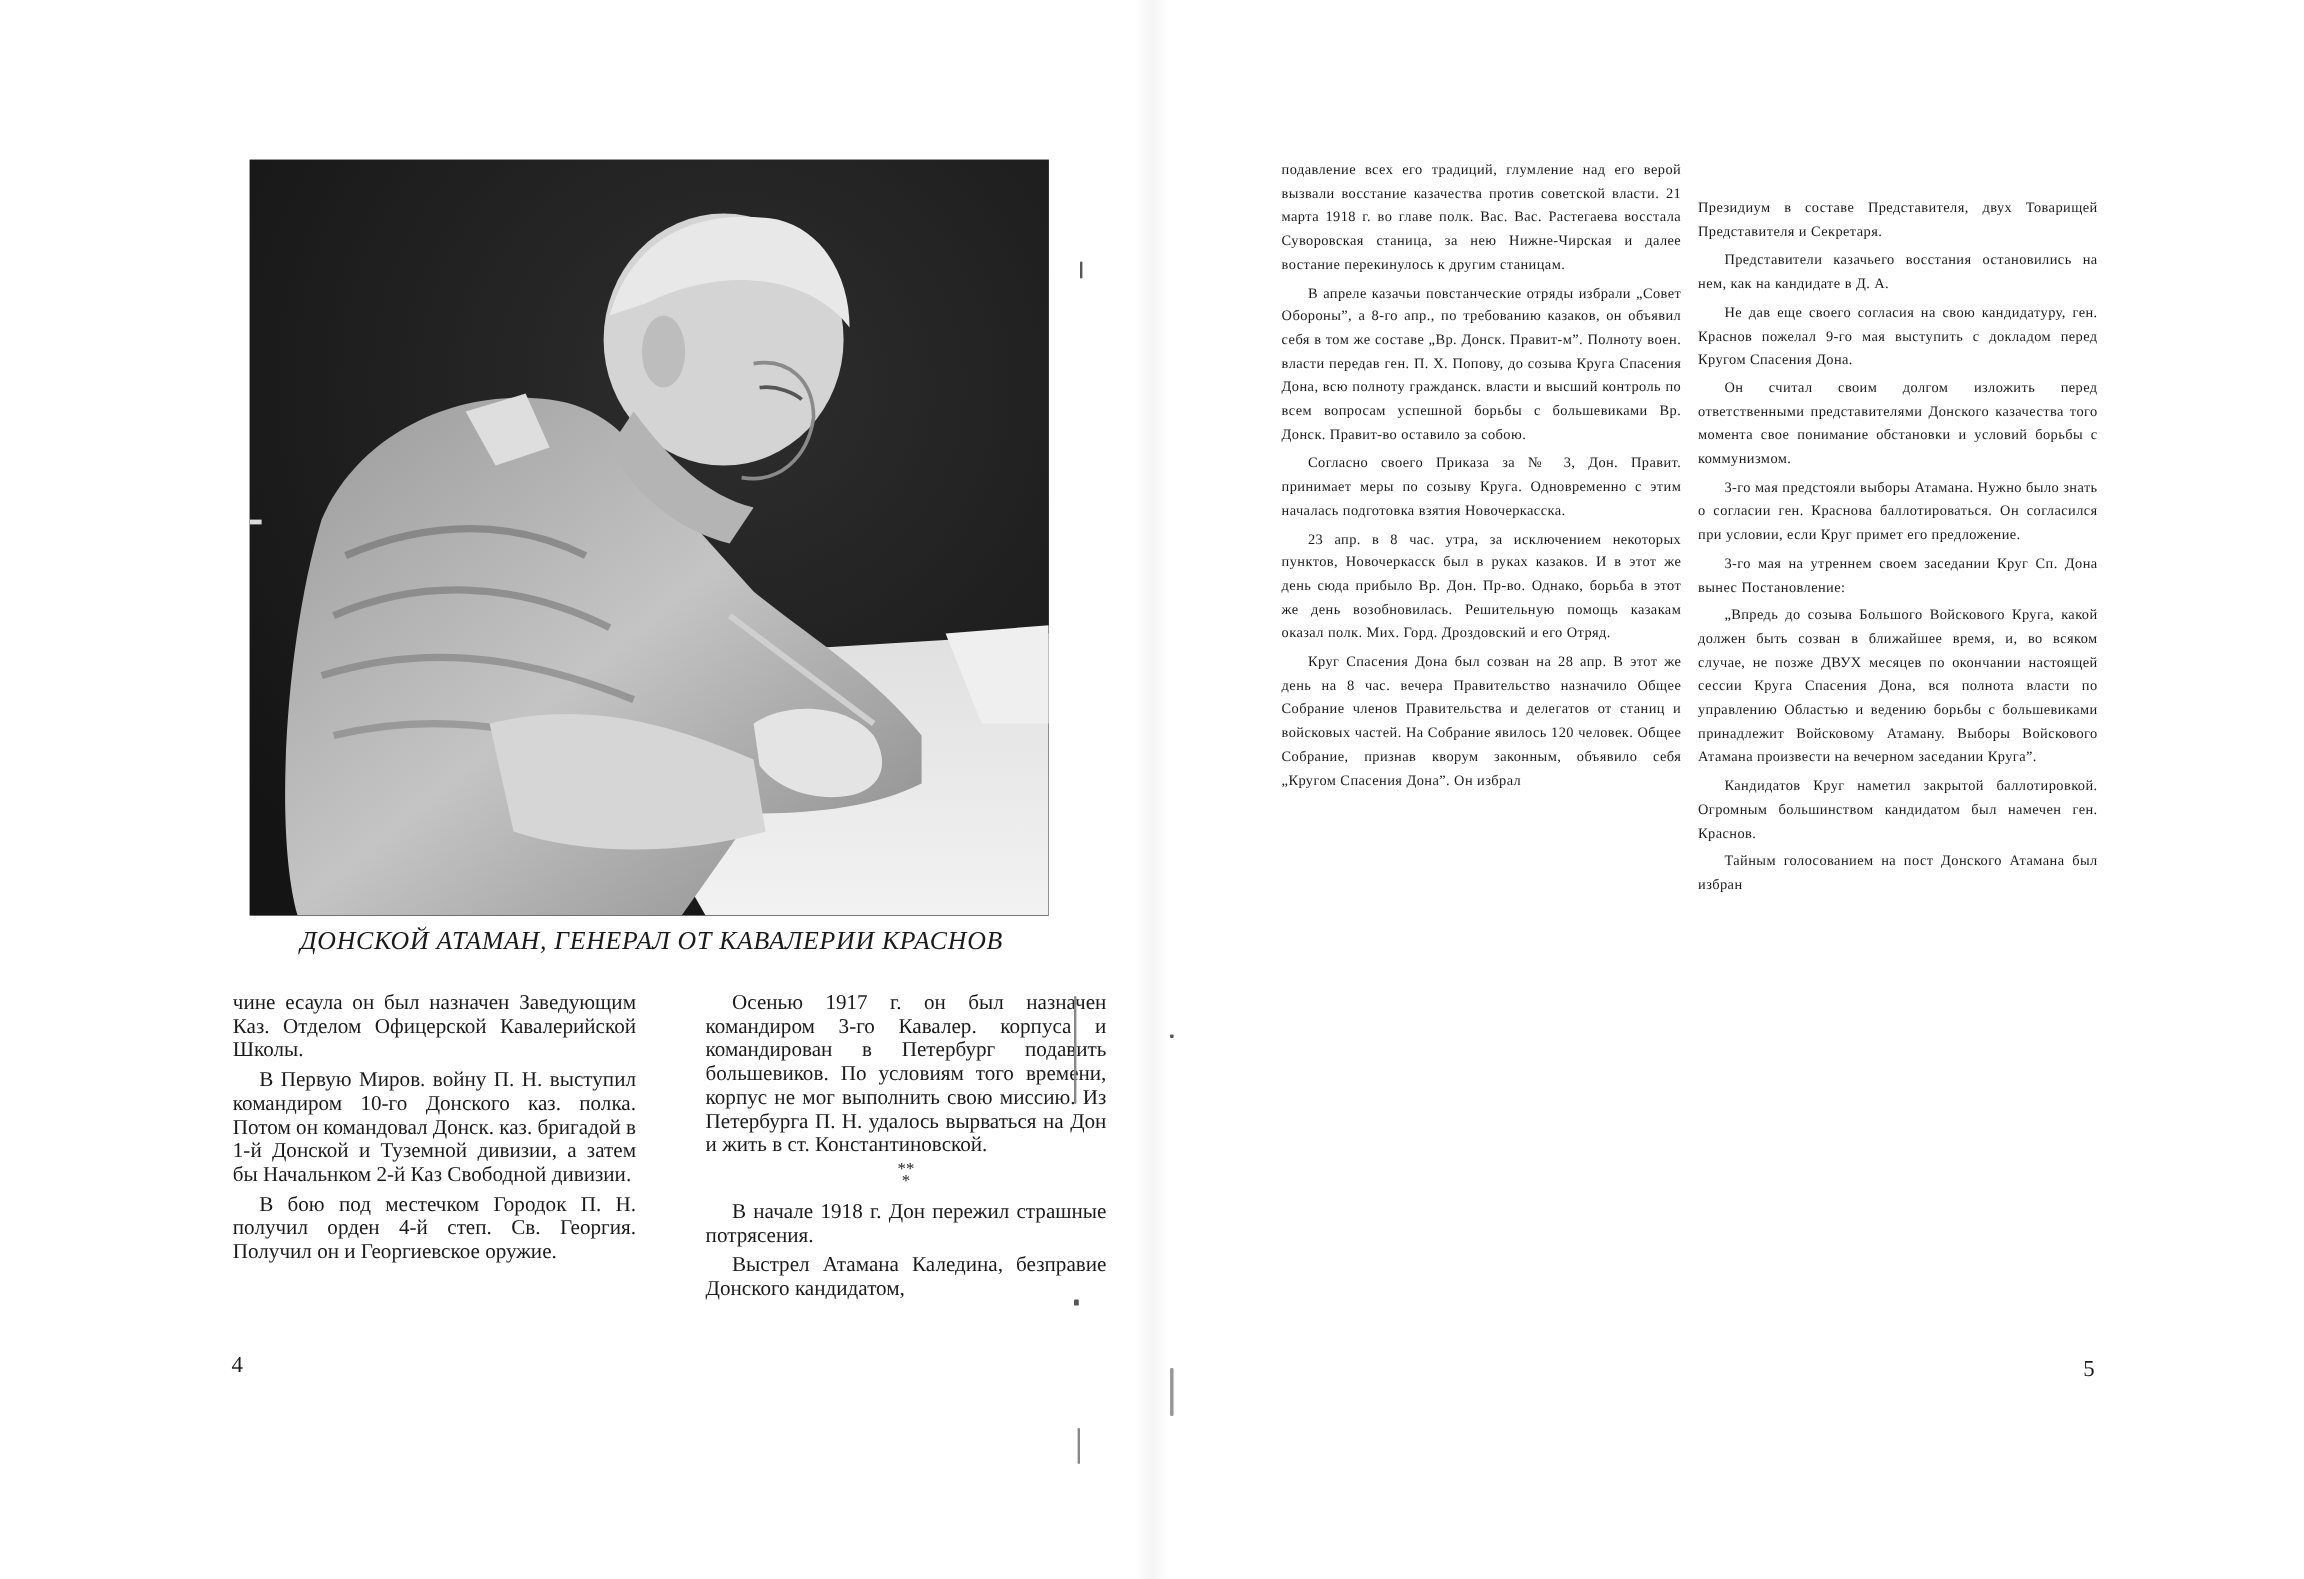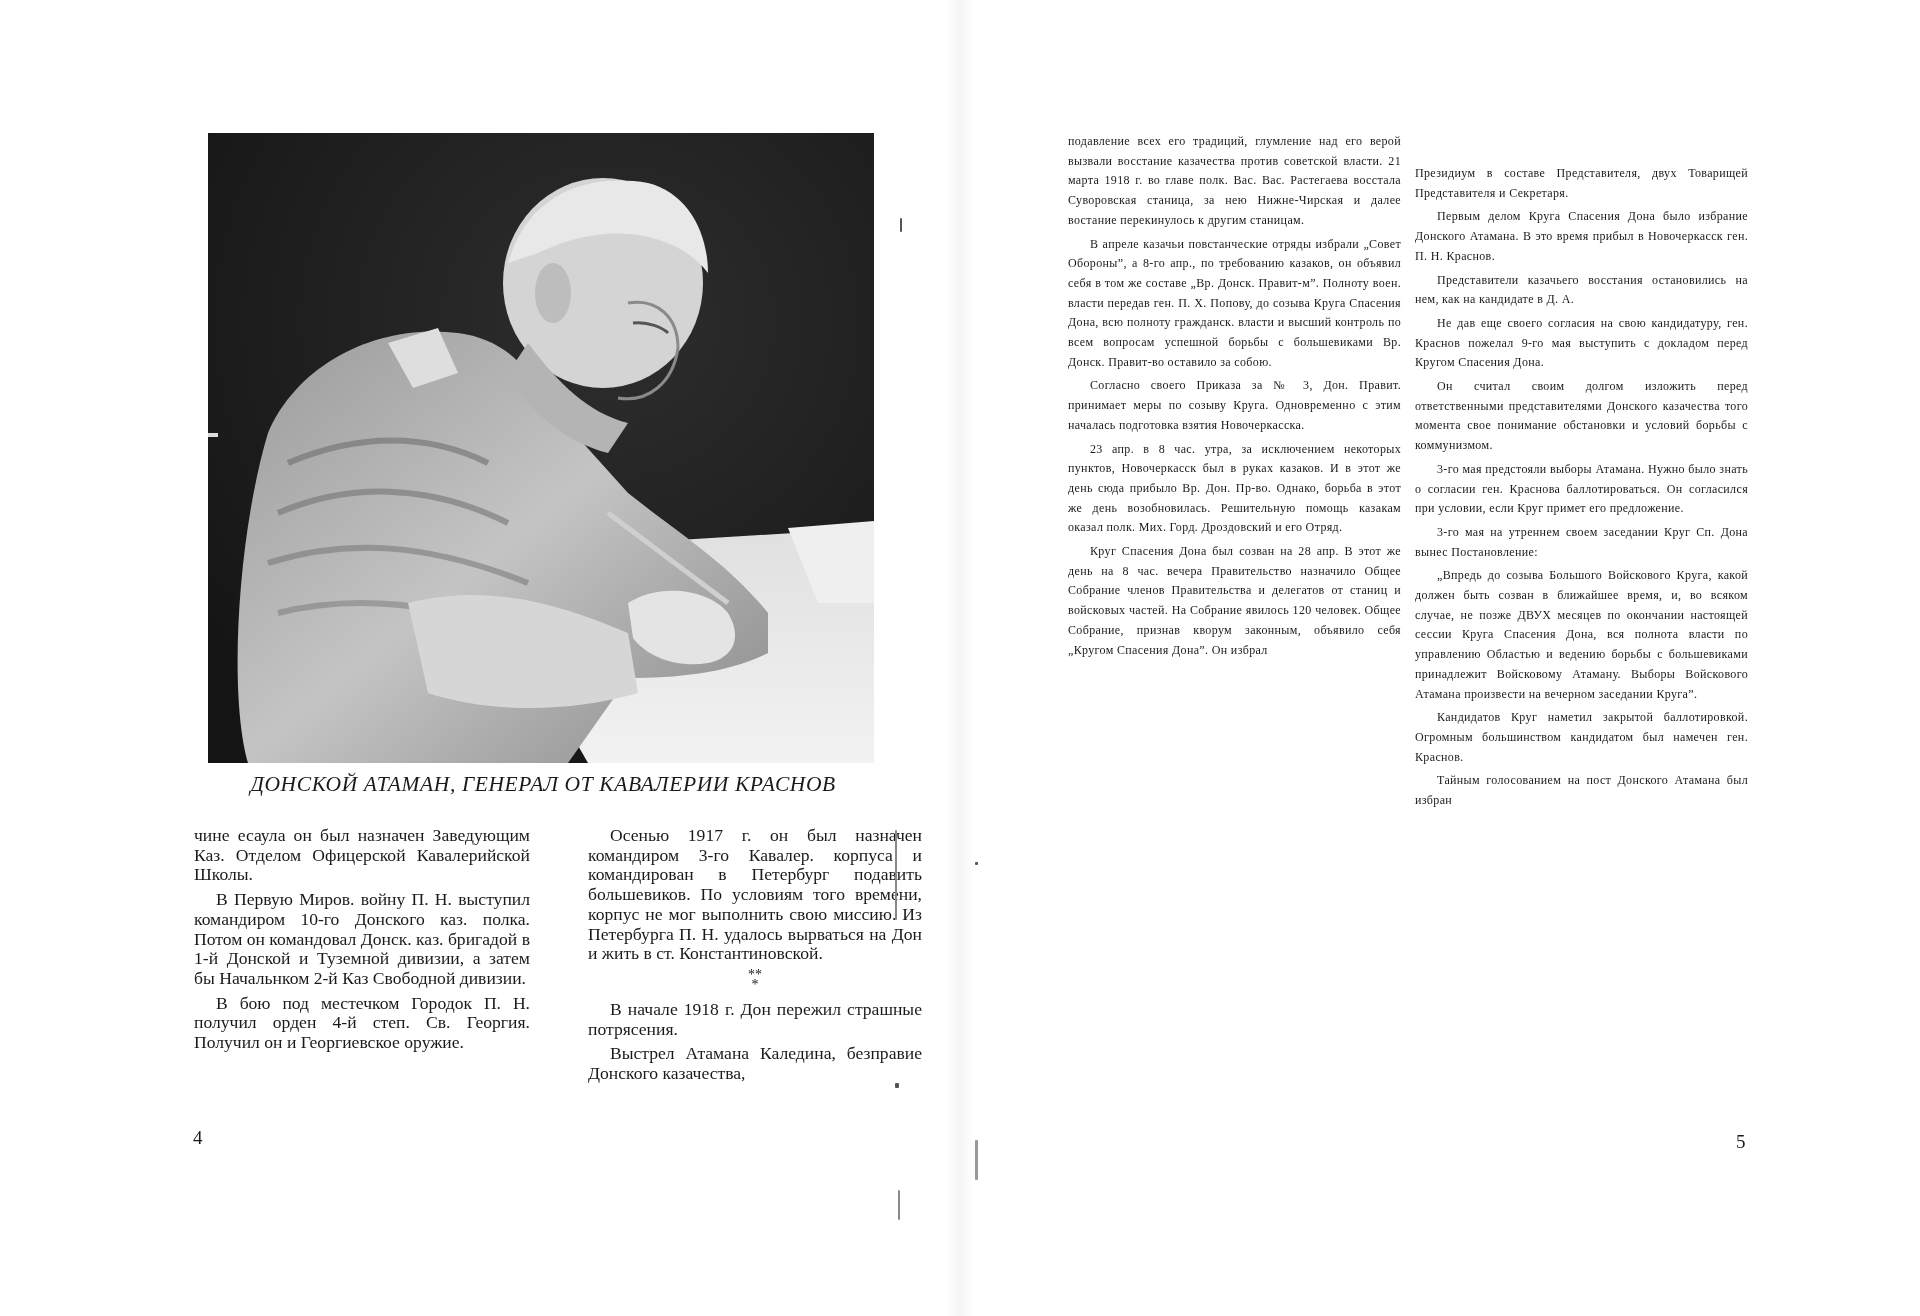--- a/index.html
+++ b/index.html
@@ -127,21 +127,21 @@
       <p>В бою под местечком Городок П. Н. получил  орден 4-й степ. Св. Георгия. Получил он и Георгиевское оружие.</p>
     </div>
 
     <div class="col col-l2">
       <p>Осенью 1917 г. он был назначен  командиром 3-го  Кавалер. корпуса и командирован в Петербург подавить большевиков. По условиям того времени, корпус не мог выполнить свою миссию. Из Петербурга П. Н. удалось вырваться на Дон и жить в ст. Константиновской.</p>
       <p class="stars">
         <span style="white-space: pre;">**
 *</span>
       </p>
       <p>В начале 1918 г. Дон пережил страшные потрясения.</p>
-      <p>Выстрел  Атамана  Каледина, безправие Донского  казачества,</p>
+      <p>Выстрел  Атамана  Каледина, безправие Донского  кандидатом,</p>
     </div>
 
     <div class="page-num pn-left">4</div>
   </div>
 
   <div class="gutter"></div>
   <div class="speck" style="left:900px; top:218px; width:2px; height:14px;"></div>
   <div class="speck" style="left:895px; top:830px; width:2px; height:90px; background:#888;"></div>
   <div class="speck" style="left:895px; top:1083px; width:4px; height:5px;"></div>
   <div class="speck" style="left:975px; top:862px; width:3px; height:3px;"></div>
@@ -154,21 +154,20 @@
   <div class="col col-r1">
     <p>подавление всех  его традиций, глумление над его верой вызвали восстание казачества против советской власти. 21 марта 1918 г. во главе полк. Вас. Вас. Растегаева восстала Суворовская станица, за нею Нижне-Чирская и далее востание перекинулось к другим станицам.</p>
     <p>В апреле казачьи повстанческие отряды избрали „Совет Обороны”, а 8-го апр., по требованию казаков, он объявил себя в том же составе „Вр. Донск. Правит-м”. Полноту воен. власти передав ген. П. Х. Попову, до созыва Круга Спасения  Дона, всю полноту гражданск. власти и высший контроль по всем вопросам успешной борьбы с большевиками Вр. Донск. Правит-во оставило за собою.</p>
     <p>Согласно своего  Приказа за № 3, Дон. Правит.  принимает меры по созыву Круга. Одновременно с этим началась подготовка взятия Новочеркасска.</p>
     <p>23 апр. в 8 час. утра, за исключением некоторых пунктов, Новочеркасск был в руках казаков. И в этот же день сюда прибыло Вр. Дон. Пр-во. Однако, борьба в  этот же день  возобновилась. Решительную помощь  казакам оказал  полк. Мих. Горд. Дроздовский и его Отряд.</p>
     <p>Круг Спасения Дона был созван на 28 апр. В этот же день на 8 час. вечера Правительство назначило Общее Собрание членов Правительства и  делегатов  от станиц и войсковых частей. На Собрание  явилось 120  человек. Общее Собрание, признав кворум законным, объявило себя „Кругом Спасения Дона”. Он избрал</p>
   </div>
 
   <div class="col col-r2">
     <p>Президиум в составе Представителя, двух Товарищей Представителя и Секретаря.</p>
-    <p>Первым делом Круга Спасения Дона было избрание Донского Атамана. В это время прибыл в Новочеркасск ген. П. Н. Краснов.</p>
     <p>Представители  казачьего восстания остановились на нем, как на кандидате в Д. А.</p>
     <p>Не дав еще своего согласия на свою кандидатуру, ген. Краснов пожелал 9-го мая выступить с докладом перед Кругом Спасения Дона.</p>
     <p>Он считал своим долгом изложить перед ответственными представителями Донского казачества того момента свое понимание обстановки и условий борьбы с коммунизмом.</p>
     <p>3-го мая предстояли  выборы Атамана. Нужно было знать о согласии ген. Краснова баллотироваться. Он согласился при условии,  если Круг  примет  его предложение.</p>
     <p>3-го мая  на утреннем  своем заседании Круг Сп. Дона вынес Постановление:</p>
     <p>„Впредь до созыва Большого Войскового Круга, какой должен быть созван в ближайшее время, и, во всяком случае, не позже ДВУХ месяцев по окончании настоящей сессии Круга Спасения Дона, вся полнота власти по управлению  Областью и ведению борьбы с большевиками принадлежит Войсковому Атаману. Выборы Войскового Атамана произвести на вечерном  заседании Круга”.</p>
     <p>Кандидатов Круг наметил закрытой баллотировкой. Огромным большинством  кандидатом был намечен ген. Краснов.</p>
     <p>Тайным голосованием на пост Донского Атамана  был избран</p>
   </div>
 

